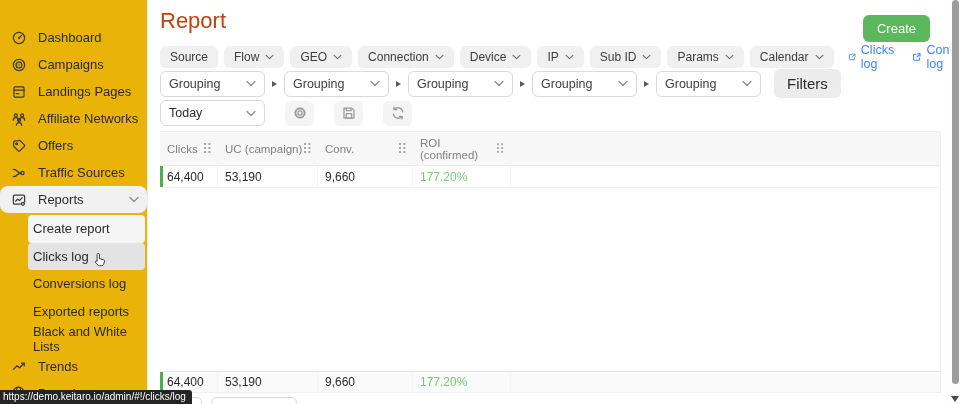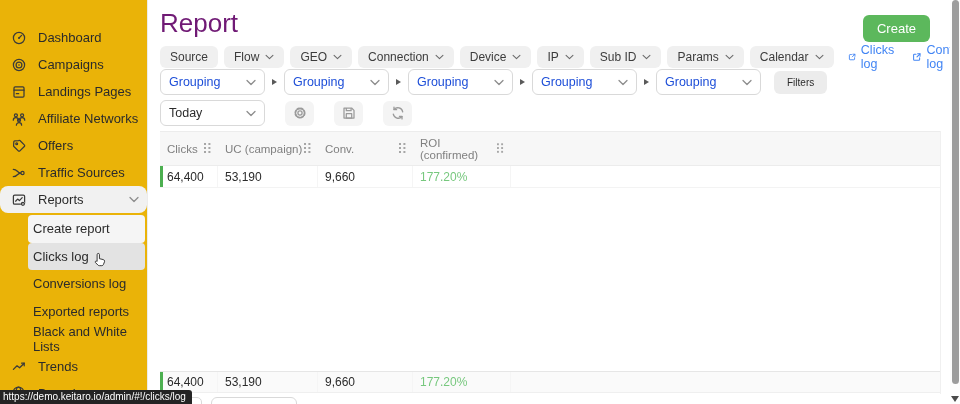--- a/index.html
+++ b/index.html
@@ -21,41 +21,41 @@
   .side-item .chev { margin-left:auto; }
   .sub-list { margin-top:2px; }
   .sub-item { display:flex; align-items:center; height:27.5px; margin:0 2px 0 28px; padding-left:5px;
               border-radius:4px; font-size:13px; color:#2b2b2b; cursor:pointer; }
   .sub-item.selected { background:#f5f5f5; }
   .sub-item.hovered  { background:#e3e3e3; }
   .cursor-hand { margin-left:5px; margin-top:8px; }
 
   
   .main { position:absolute; left:149px; top:0; width:797px; height:404px; }
-  .page-title { position:absolute; left:11px; top:8px; font-size:26px; font-weight:400; color:#701a75; }
+  .page-title { position:absolute; left:11px; top:8px; font-size:22px; font-weight:400; color:#c2410c; }
   .create-btn { position:absolute; right:16px; top:15px; background:#5CB85C; color:#fff; border:none;
                 font-size:13px; padding:6px 14px; border-radius:6px; font-family:inherit; cursor:pointer;margin-left:32px; }
 
   .chips-row { position:absolute; left:11px; top:43px; display:flex; align-items:center; gap:6px; }
   .chip { display:flex; align-items:center; gap:6px; background:#f0f0f0; border-radius:6px;
           padding:4px 10px; font-size:12px; color:#3c3c3c; cursor:pointer; white-space:nowrap; }
   .chip svg { stroke:#6b6b6b; }
   .ext-link { display:flex; align-items:center; gap:5px; color:#4285F4; font-size:12.5px;
               margin-left:8px; cursor:pointer; text-decoration:none; }
   .ext-link svg { stroke:#4285F4; }
 
   .grouping-row { position:absolute; left:11px; top:69px; display:flex; align-items:center; gap:7px; }
   .select { display:flex; align-items:center; justify-content:space-between; width:105px; height:26px;
             background:#fff; border:1px solid #d9d9d9; border-radius:6px; padding:0 8px;
             font-size:12.5px; cursor:pointer; }
-  .select.placeholder { color:#1d4ed8; }
+  .select.placeholder { color:#404040; }
   .select svg { stroke:#8c8c8c; }
   .sep { width:0; height:0; border-left:5px solid #5a5a5a; border-top:3.5px solid transparent;
          border-bottom:3.5px solid transparent; }
-  .filters-btn { background:#ececec; border:none; border-radius:6px; padding:6px 13px; font-size:10px;
+  .filters-btn { background:#ececec; border:none; border-radius:6px; padding:6px 13px; font-size:15px;
                  color:#2b2b2b; font-family:inherit; margin-left:6px; cursor:pointer; }
 
   .toolbar-row { position:absolute; left:11px; top:100px; display:flex; align-items:center; gap:20px; }
   .select.date { color:#2b2b2b; }
   .icon-btn { width:29px; height:25px; background:#f4f4f4; border:none; border-radius:6px;
               display:flex; align-items:center; justify-content:center; cursor:pointer; }
   .icon-btn svg { stroke:#9a9a9a; }
 
   
   .tbl { position:absolute; left:11px; top:131px; width:781px; height:263px;

